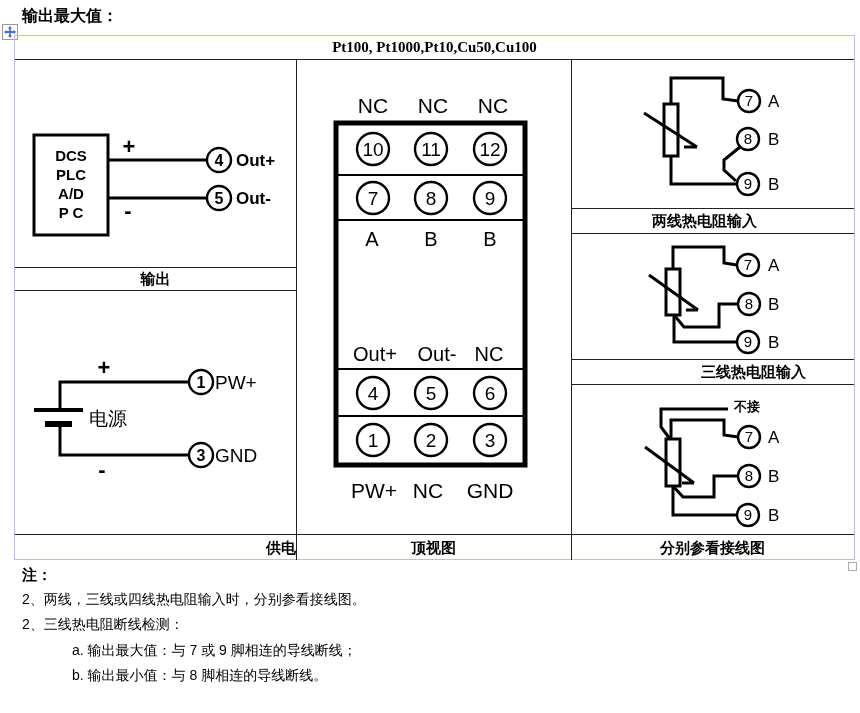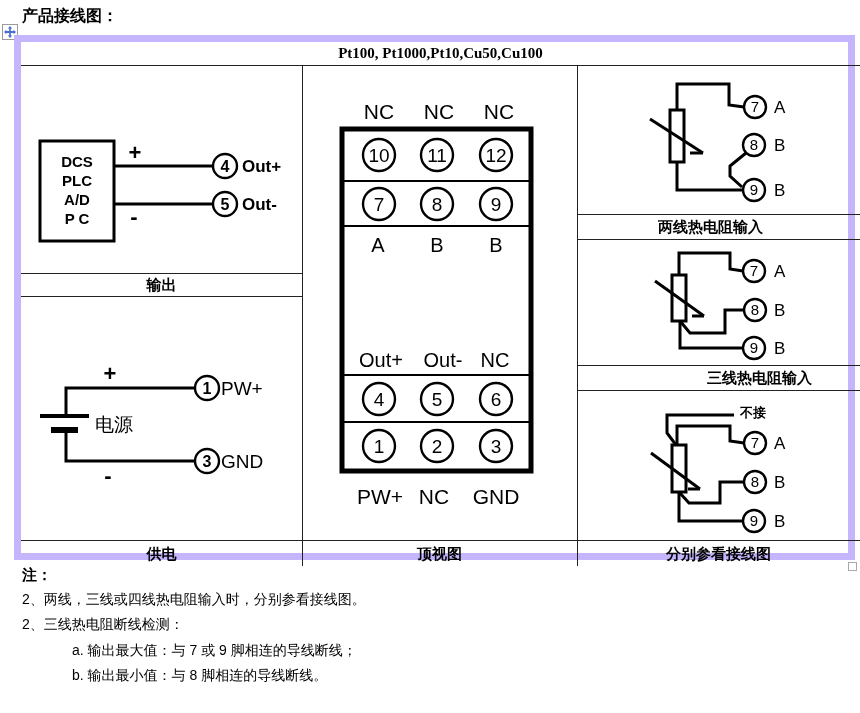--- a/index.html
+++ b/index.html
@@ -3,21 +3,21 @@
 <meta charset="utf-8">
 <style>
   html,body{margin:0;padding:0;background:#fff;}
   #page{position:relative;width:860px;height:713px;background:#ffffff;overflow:hidden;
         font-family:"Liberation Sans", sans-serif;color:#000;}
   .abs{position:absolute;}
   #doc-title{left:22px;top:6px;font-size:16px;font-weight:bold;}
   #move-handle{left:2px;top:24px;width:16px;height:16px;border:1px solid #9a9a9a;background:#fff;
                display:flex;align-items:center;justify-content:center;box-sizing:border-box;}
   #resize-handle{left:848px;top:562px;width:7px;height:7px;border:1px solid #aaa;background:#fff;}
-  #wiring-table{left:14px;top:35px;width:841px;height:525px;border:7px solid #c4b5fd;box-sizing:border-box;}
+  #wiring-table{left:14px;top:35px;width:841px;height:525px;border:1px solid #c4b5fd;box-sizing:border-box;}
   .hline{position:absolute;height:1px;background:#222;}
   .vline{position:absolute;width:1px;background:#222;}
   .caption{position:absolute;text-align:center;font-weight:bold;font-size:15px;}
   #tbl-header{position:absolute;left:0;top:0;width:839px;height:23px;line-height:23px;text-align:center;
               font-family:"Liberation Serif", serif;font-weight:bold;font-size:15px;}
   svg{position:absolute;overflow:visible;}
   svg text{font-family:"Liberation Sans", sans-serif;fill:#000;}
   .wire{stroke:#000;stroke-width:3;fill:none;}
   .thin{stroke:#000;stroke-width:2;fill:none;}
   .boxln{stroke:#000;stroke-width:3;fill:none;}
@@ -34,21 +34,21 @@
   .cjk19{font-size:19px;}
   .cjk13{font-size:13px;font-weight:bold;}
   .note{position:absolute;font-size:14px;}
   .note-b{font-weight:bold;font-size:15px;}
 </style>
 </head>
 <body>
 
 <div id="page">
 
-  <div class="abs" id="doc-title">产品接线图：</div>
+  <div class="abs" id="doc-title">输出最大值：</div>
 
   <div class="abs" id="move-handle">
     <svg width="12" height="12" viewBox="0 0 14 14" style="position:static">
       <path d="M7 0 L9.5 2.8 H8 V5.9 H11.2 V4.5 L14 7 L11.2 9.5 V8.1 H8 V11.2 H9.5 L7 14 L4.5 11.2 H6 V8.1 H2.8 V9.5 L0 7 L2.8 4.5 V5.9 H6 V2.8 H4.5 Z" fill="#4a6fd0"></path>
     </svg>
   </div>
 
   <div class="abs" id="wiring-table">
 
     <div class="hline" style="top:23px;left:0;width:839px;"></div>
@@ -58,21 +58,21 @@
     <div class="hline" style="top:254px;left:0;width:281px;"></div>
     <div class="hline" style="top:172px;left:556px;width:283px;"></div>
     <div class="hline" style="top:197px;left:556px;width:283px;"></div>
     <div class="hline" style="top:323px;left:556px;width:283px;"></div>
     <div class="hline" style="top:348px;left:556px;width:283px;"></div>
     <div class="hline" style="top:498px;left:0;width:839px;"></div>
 
     <div id="tbl-header">Pt100, Pt1000,Pt10,Cu50,Cu100</div>
 
     <div class="caption" style="left:0;top:232px;width:281px;height:22px;line-height:22px;">输出</div>
-    <div class="caption" style="left:0;top:499px;width:281px;height:25px;line-height:25px;">供电</div>
+    <div class="caption" style="left:0;top:499px;width:281px;height:25px;line-height:25px;text-align:right;">供电</div>
     <div class="caption" style="left:281px;top:499px;width:275px;height:25px;line-height:25px;">顶视图</div>
     <div class="caption" style="left:548px;top:173px;width:283px;height:24px;line-height:24px;">两线热电阻输入</div>
     <div class="caption" style="left:556px;top:324px;width:283px;height:24px;line-height:24px;padding-left:41px;">三线热电阻输入</div>
     <div class="caption" style="left:556px;top:499px;width:283px;height:25px;line-height:25px;">分别参看接线图</div>
 
     <svg style="left:1px;top:24px;" width="279" height="206" viewBox="0 0 279 206">
       <rect x="18" y="75" width="74" height="100" class="boxln"></rect>
       <text x="55" y="101" class="devtxt">DCS</text>
       <text x="55" y="120" class="devtxt">PLC</text>
       <text x="55" y="139" class="devtxt">A/D</text>

